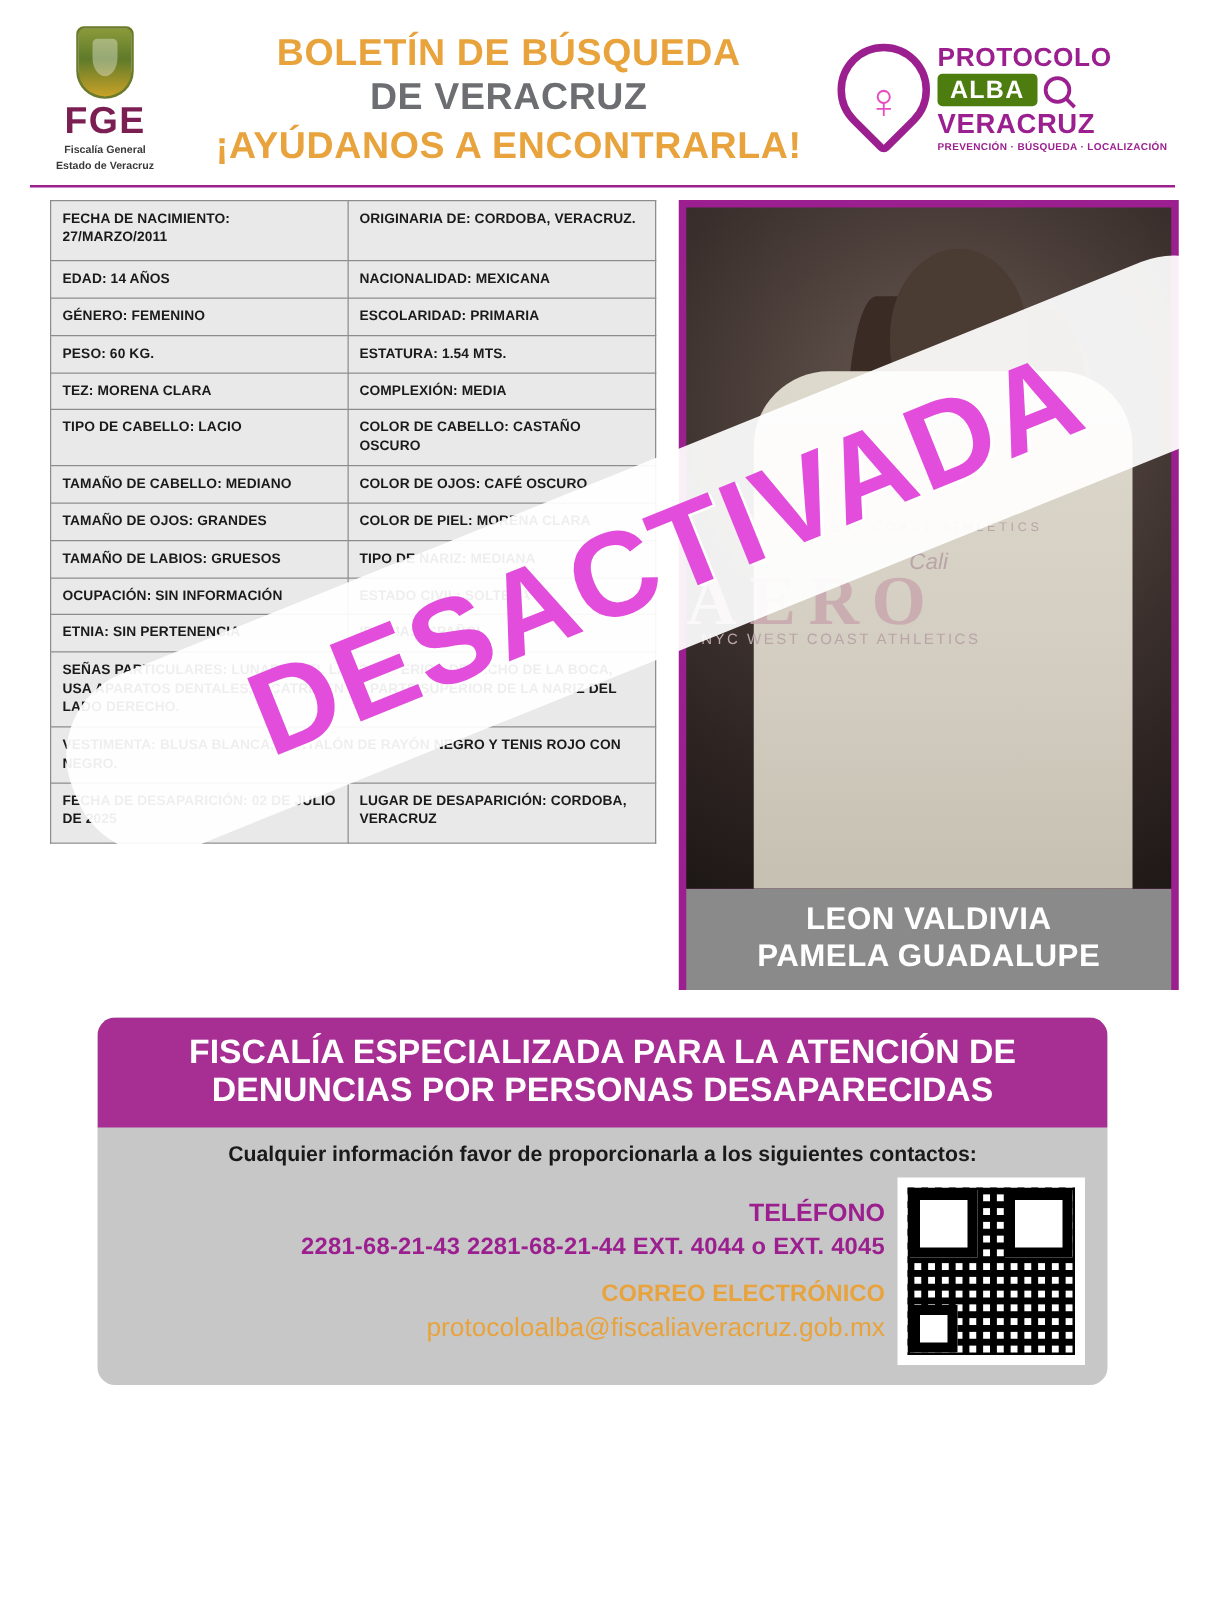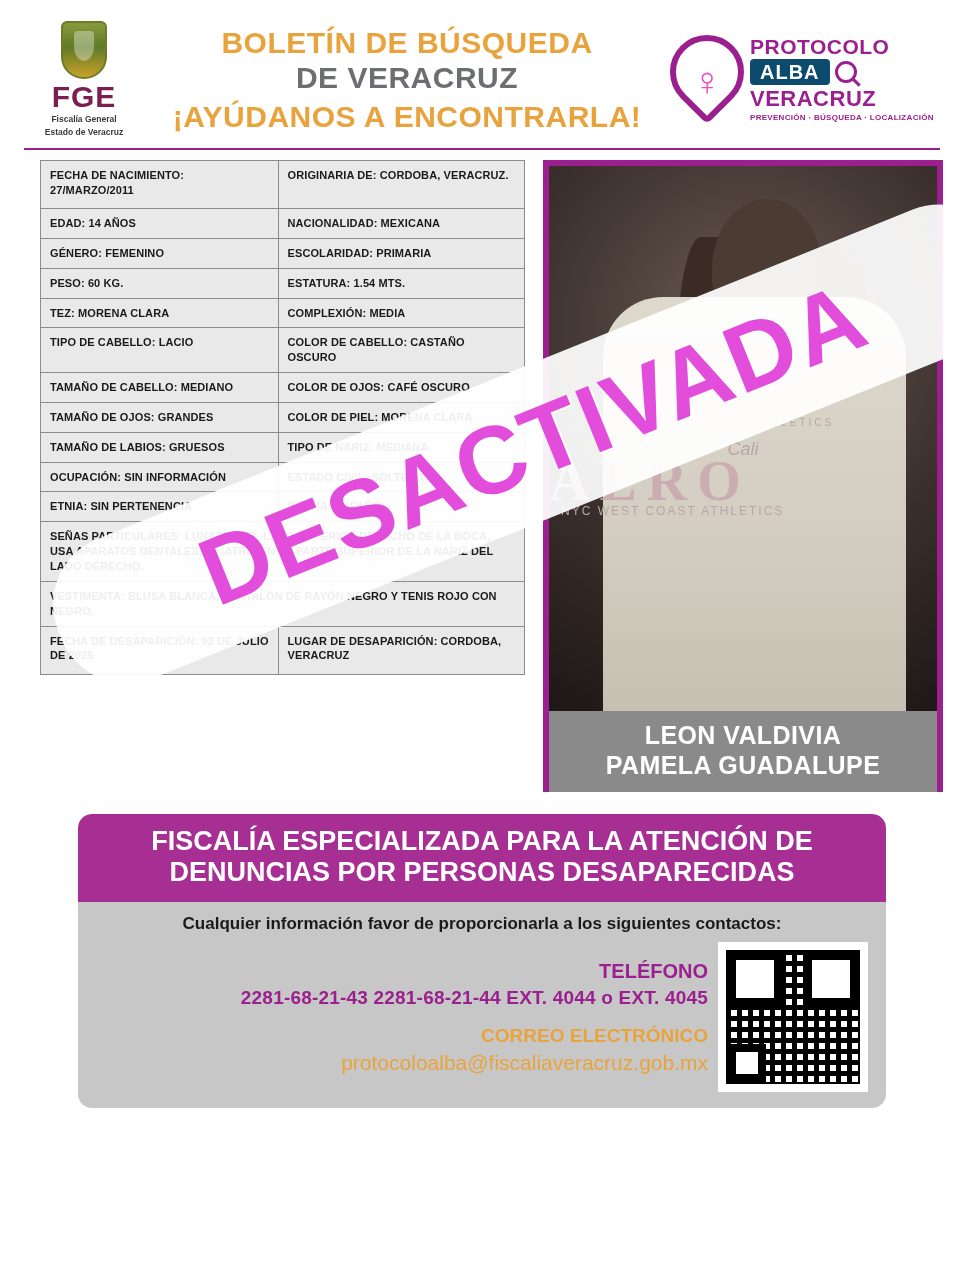--- a/index.html
+++ b/index.html
@@ -106,21 +106,21 @@
   }
   .alba-text { flex: 1 1 auto; }
   .alba-proto {
     color: #9b1f8f; font-weight: bold; font-size: 21px; line-height: 1;
     letter-spacing: .5px;
   }
   .alba-row {
     display: flex; align-items: center; gap: 5px; margin: 2px 0;
   }
   .alba-badge {
-    background: #0c4a6e; color: #fff; font-weight: bold;
+    background: #4d7c0f; color: #fff; font-weight: bold;
     font-size: 20px; line-height: 1; padding: 3px 10px; border-radius: 4px;
     letter-spacing: 1px;
   }
   .alba-mag {
     width: 22px; height: 22px; border: 3px solid #9b1f8f; border-radius: 50%;
     position: relative;
   }
   .alba-mag::after {
     content:""; position:absolute; right:-7px; bottom:-4px;
     width: 9px; height: 3px; background:#9b1f8f; transform: rotate(45deg);

